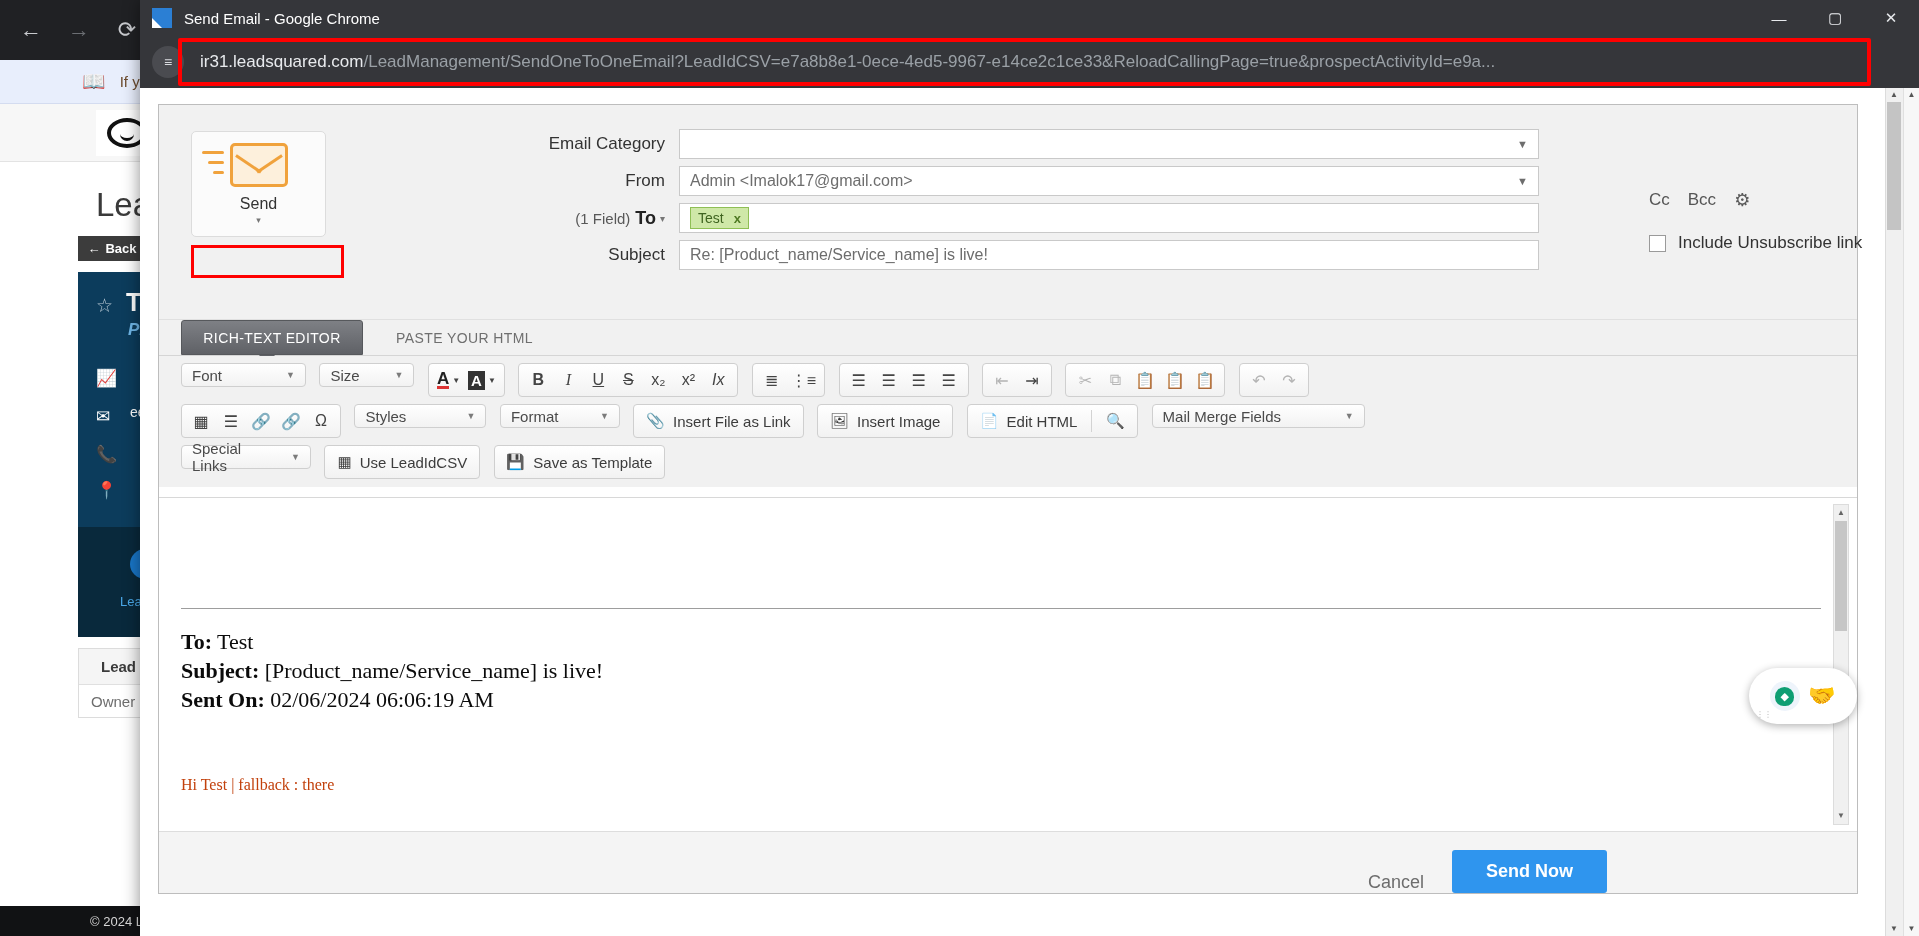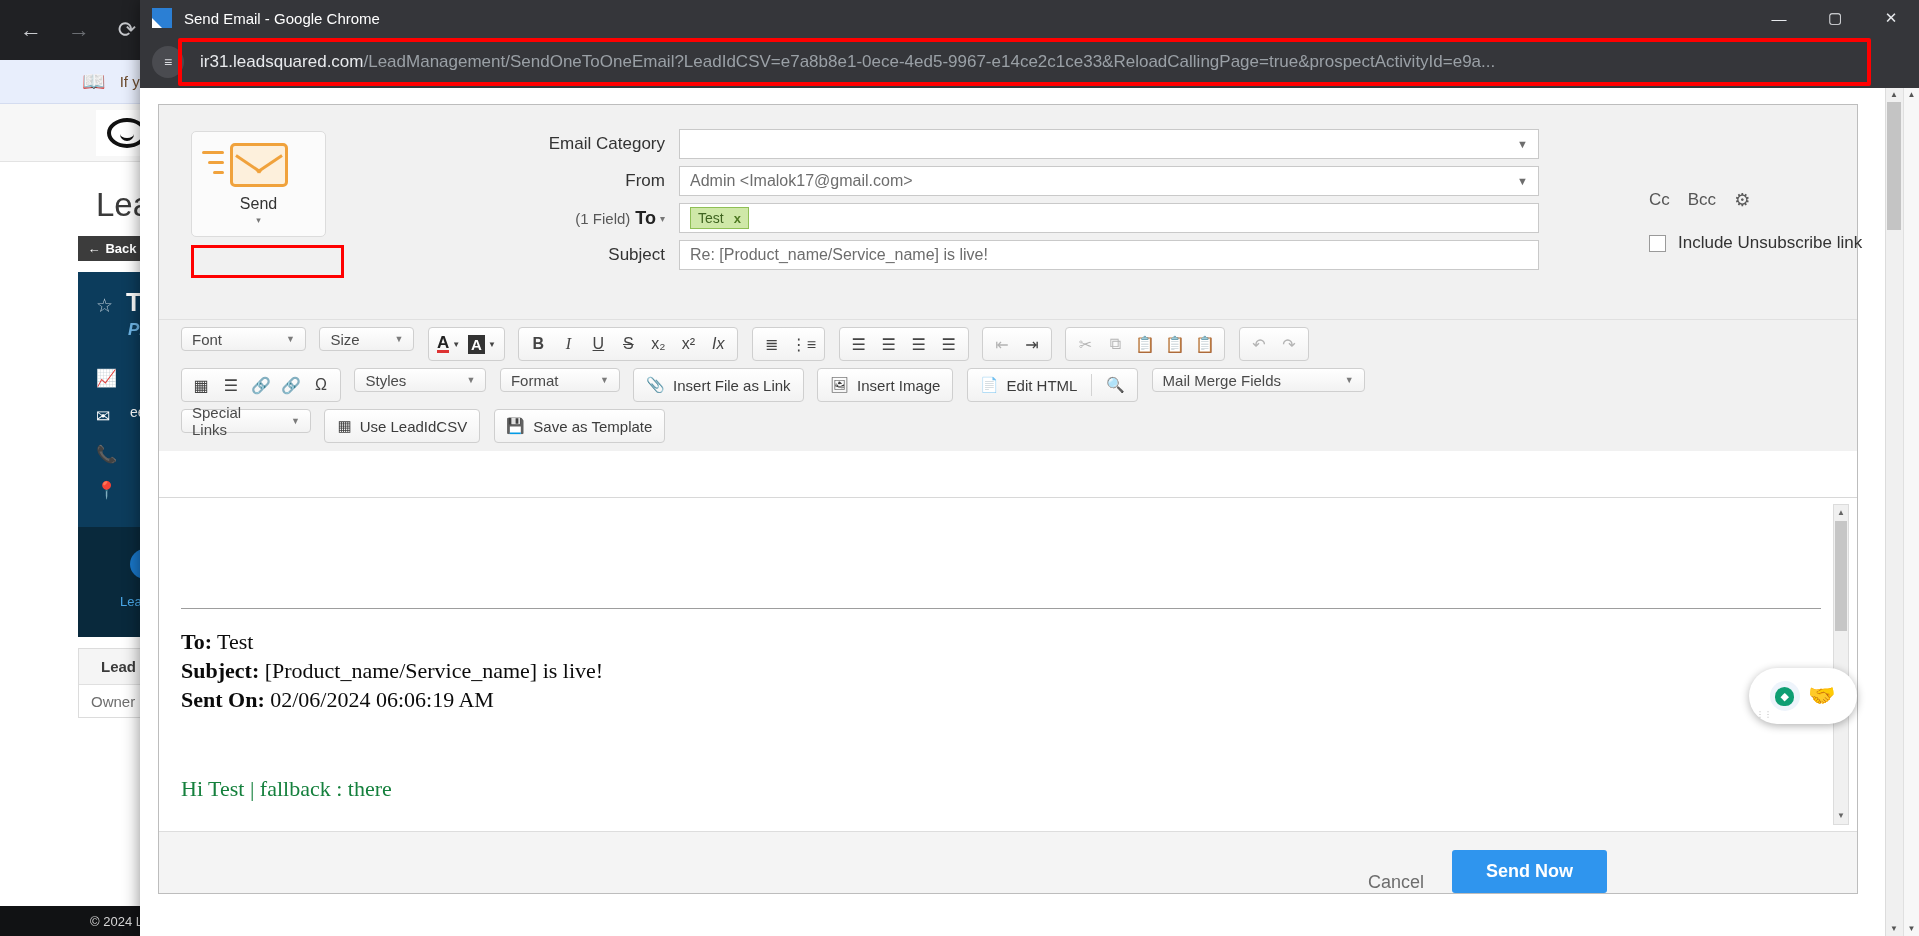--- a/index.html
+++ b/index.html
@@ -322,21 +322,21 @@
     position: absolute; left: 0; right: 0; top: 392px; bottom: 62px;
     background: #ffffff; border-top: 1px solid #d8d8d8; overflow: hidden;
   }
   .ed-canvas {
     position: absolute; left: 22px; top: 0; right: 36px; bottom: 0;
     padding-top: 110px; font-family: "Liberation Serif", serif;
   }
   .ed-rule { border-top: 1px solid #9d9d9d; margin-bottom: 18px; }
   .ed-line { font-size: 22px; color: #0b0b0b; line-height: 1.32; }
   .ed-line b { font-weight: bold; }
-  .ed-greet { font-size: 22px; color: #15803d; margin-top: 62px; }
+  .ed-greet { font-size: 16px; color: #c2410c; margin-top: 62px; }
 
   .ed-scroll {
     position: absolute; right: 8px; top: 6px; width: 16px; bottom: 6px;
     background: #f0f0f0; border: 1px solid #dcdcdc;
   }
   .ed-scroll .thumb {
     position: absolute; left: 1px; top: 16px; width: 12px; height: 110px; background: #c6c6c6;
   }
   .ed-scroll .arw {
     position: absolute; left: 0; width: 14px; height: 14px; text-align: center;
@@ -545,20 +545,25 @@
           <span>Bcc</span>
           <span class="cc-gear">⚙</span>
         </div>
         <div class="unsub-line">
           <span class="unsub-box"></span>
           <span class="unsub-lab">Include Unsubscribe link</span>
         </div>
       </div>
     </div>
 
+    <div class="ed-tabs">
+      <div class="ed-tab active">RICH-TEXT EDITOR</div>
+      <div class="ed-tab inactive">PASTE YOUR HTML</div>
+      <div class="tab-pointer"></div>
+    </div>
 
     <div class="tb">
       <div class="sel sel-font">
         <span>Font</span>
         <span class="cv">▼</span>
       </div>
       <div class="sel sel-size">
         <span>Size</span>
         <span class="cv">▼</span>
       </div>

